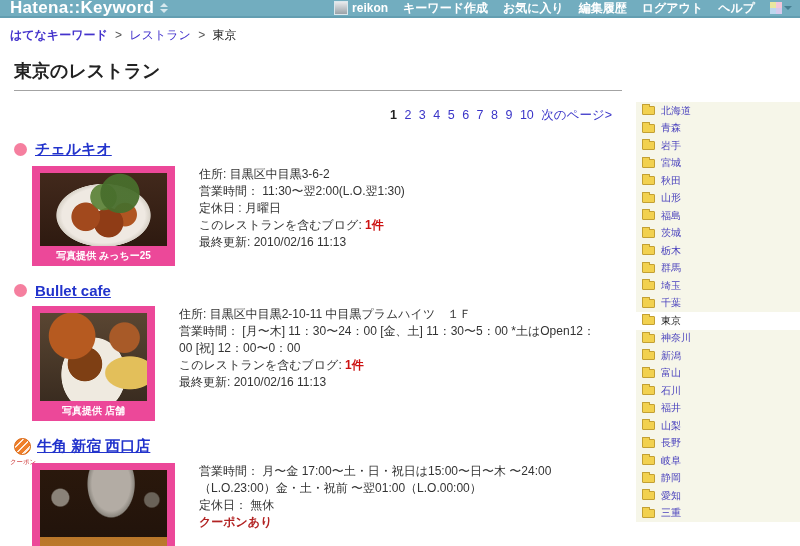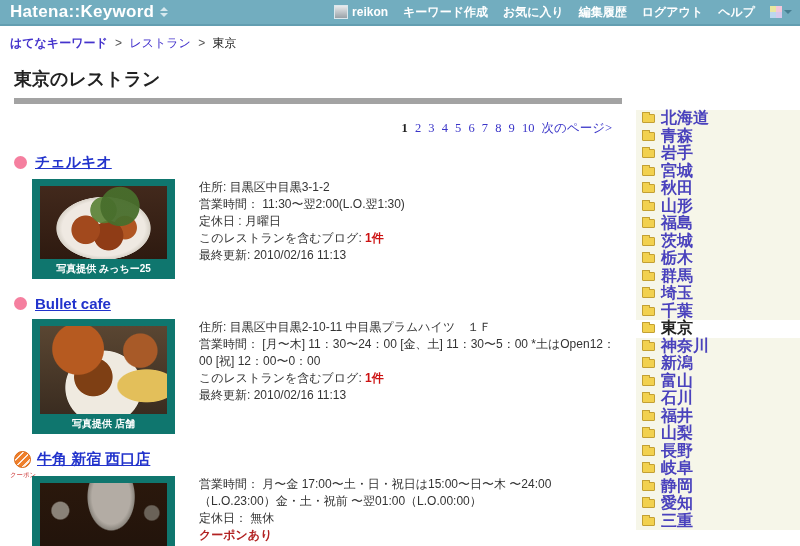--- a/index.html
+++ b/index.html
@@ -1,20 +1,20 @@
 <!DOCTYPE html>
 <html><head>
 <meta charset="utf-8">
 <style>
   * { margin:0; padding:0; box-sizing:border-box; }
   body { font-family:"Liberation Sans","DejaVu Sans",sans-serif; background:#fff; }
   .page { width:800px; height:546px; overflow:hidden; position:relative; background:#fff; }
 
   
-  .topbar { height:26px; background:#72adbf; border-bottom:2px solid #639eb1;
+  .topbar { height:18px; background:#72adbf; border-bottom:2px solid #639eb1;
             display:flex; align-items:center; padding:0 8px 0 10px; }
   .logo { color:#fff; font-weight:bold; font-size:17px; letter-spacing:.3px;
           display:flex; align-items:center; cursor:pointer; }
   .updown { display:inline-flex; flex-direction:column; margin-left:6px; gap:2px; }
   .updown i { display:block; width:0; height:0; border-left:4px solid transparent; border-right:4px solid transparent; }
   .updown .up { border-bottom:4px solid #d6e8ee; }
   .updown .dn { border-top:4px solid #d6e8ee; }
   .topmenu { margin-left:auto; display:flex; align-items:center; gap:15px;
              color:#fff; font-size:12px; font-weight:bold; }
   .topmenu a { color:#fff; text-decoration:none; cursor:pointer; }
@@ -37,42 +37,42 @@
   .breadcrumb a.bold { font-weight:bold; }
   .breadcrumb .sep { color:#555; margin:0 4px; }
   .breadcrumb .cur-node { color:#222; }
 
   
   .content { display:flex; align-items:flex-start; }
   .main { width:622px; padding-left:14px; }
   .sidebar { width:164px; margin-left:auto; margin-top:53px; }
 
   .title { font-size:18px; font-weight:bold; color:#222; margin-top:10px;
-           padding-bottom:7px; border-bottom:6px solid #a3a3a3; }
-
-  .pagination { text-align:right; margin:16px 8px 0 0; font-size:12.5px;font-family:Liberation Serif, serif; }
+           padding-bottom:7px; border-bottom:1px solid #a3a3a3; }
+
+  .pagination { text-align:right; margin:16px 8px 0 0; font-size:12.5px; }
   .pagination .cur { color:#222; font-weight:bold; margin:0 2px; }
   .pagination a { color:#3a35c8; text-decoration:none; margin:0 2px; cursor:pointer; }
 
   
   .entry { margin-top:16px; }
   .ehead { display:flex; align-items:center; margin-bottom:7px; }
   .bullet { width:13px; height:13px; border-radius:50%; background:#f57f9f;
             display:inline-block; margin-right:8px; flex:none; }
   .rname { font-size:15px; font-weight:bold; color:#2233cc; text-decoration:underline; cursor:pointer; }
   .badge-wrap { position:relative; width:17px; height:17px; margin-right:6px; flex:none; }
   .badge-icon { position:absolute; top:0; left:0; width:17px; height:17px; border-radius:50%;
     background:repeating-linear-gradient(135deg, rgba(255,255,255,.85) 0 2px, transparent 2px 5px), #ef7f2a;
     border:1px solid #d96a18; }
   .badge-label { position:absolute; top:18px; left:50%; transform:translateX(-50%) scale(.8);
                  font-size:8px; color:#cc3333; white-space:nowrap; }
   .ebody { display:flex; align-items:flex-start; }
-  .photo-frame { background:#0f766e; position:relative; margin-left:18px; flex:none; cursor:pointer; }
+  .photo-frame { background:#ec4899; position:relative; margin-left:18px; flex:none; cursor:pointer; }
   .f1 { width:143px; height:100px; }
-  .f2 { width:143px; height:115px; }
+  .f2 { width:123px; height:115px; }
   .f3 { width:143px; height:130px; }
   .photo { position:absolute; top:7px; left:8px; right:8px; bottom:20px; }
   .f3 .photo { bottom:8px; }
   .caption { position:absolute; bottom:3px; left:0; right:0; text-align:center;
              color:#fff; font-size:10px; font-weight:bold; }
   .p1 { background:
       radial-gradient(circle at 63% 28%, rgba(72,110,44,.95) 0 20%, transparent 21%),
       radial-gradient(circle at 50% 33%, rgba(88,128,52,.9) 0 16%, transparent 17%),
       radial-gradient(circle at 36% 60%, #a2491d 0 15%, transparent 16%),
       radial-gradient(circle at 54% 68%, #8f3c16 0 17%, transparent 18%),
@@ -93,21 +93,21 @@
       linear-gradient(180deg, transparent 58%, #b8762a 58%, #c07f2e 78%, #7a4c14 79%, #4a2c0c 100%),
       linear-gradient(#2a180c, #1c100a); }
   .details { margin-left:24px; width:420px; font-size:12px; color:#333; line-height:17px; }
   .count { color:#cc1111; font-weight:bold; text-decoration:none; cursor:pointer; }
   .coupon-line { color:#b22222; font-weight:bold; }
 
   
   .pref-row { display:flex; align-items:center; height:17.5px; padding-left:6px;
               background:#f6f6e9; cursor:pointer; }
   .pref-row.current { background:#fff; }
-  .pref-row a { color:#4a42bd; text-decoration:none; font-size:16px; cursor:pointer;font-weight:bold; }
+  .pref-row a { color:#4a42bd; text-decoration:none; font-size:10px; cursor:pointer; }
   .pref-row.current a { color:#222; }
   .folder { width:13px; height:9px; background:#f2d14f; border:1px solid #c3a033;
             border-radius:1px; position:relative; display:inline-block; margin-right:6px; flex:none; }
   .folder::before { content:""; position:absolute; top:-3px; left:-1px; width:6px; height:2px;
             background:#f2d14f; border:1px solid #c3a033; border-bottom:none; border-radius:1px 1px 0 0; }
 </style>
 </head>
 <body>
 
 <div class="page">
@@ -168,21 +168,21 @@
         <div class="ehead">
           <span class="bullet"></span>
           <a class="rname">チェルキオ</a>
         </div>
         <div class="ebody">
           <div class="photo-frame f1">
             <div class="photo p1"></div>
             <div class="caption">写真提供 みっちー25</div>
           </div>
           <div class="details">
-            <div>住所: 目黒区中目黒3-1-2</div>
+            <div>住所: 目黒区中目黒3-6-2</div>
             <div>営業時間： 11:30〜翌2:00(L.O.翌1:30)</div>
             <div>定休日 : 月曜日</div>
             <div>
               <span>このレストランを含むブログ:</span>
               <a class="count">1件</a>
             </div>
             <div>最終更新: 2010/02/16 11:13</div>
           </div>
         </div>
       </div>

